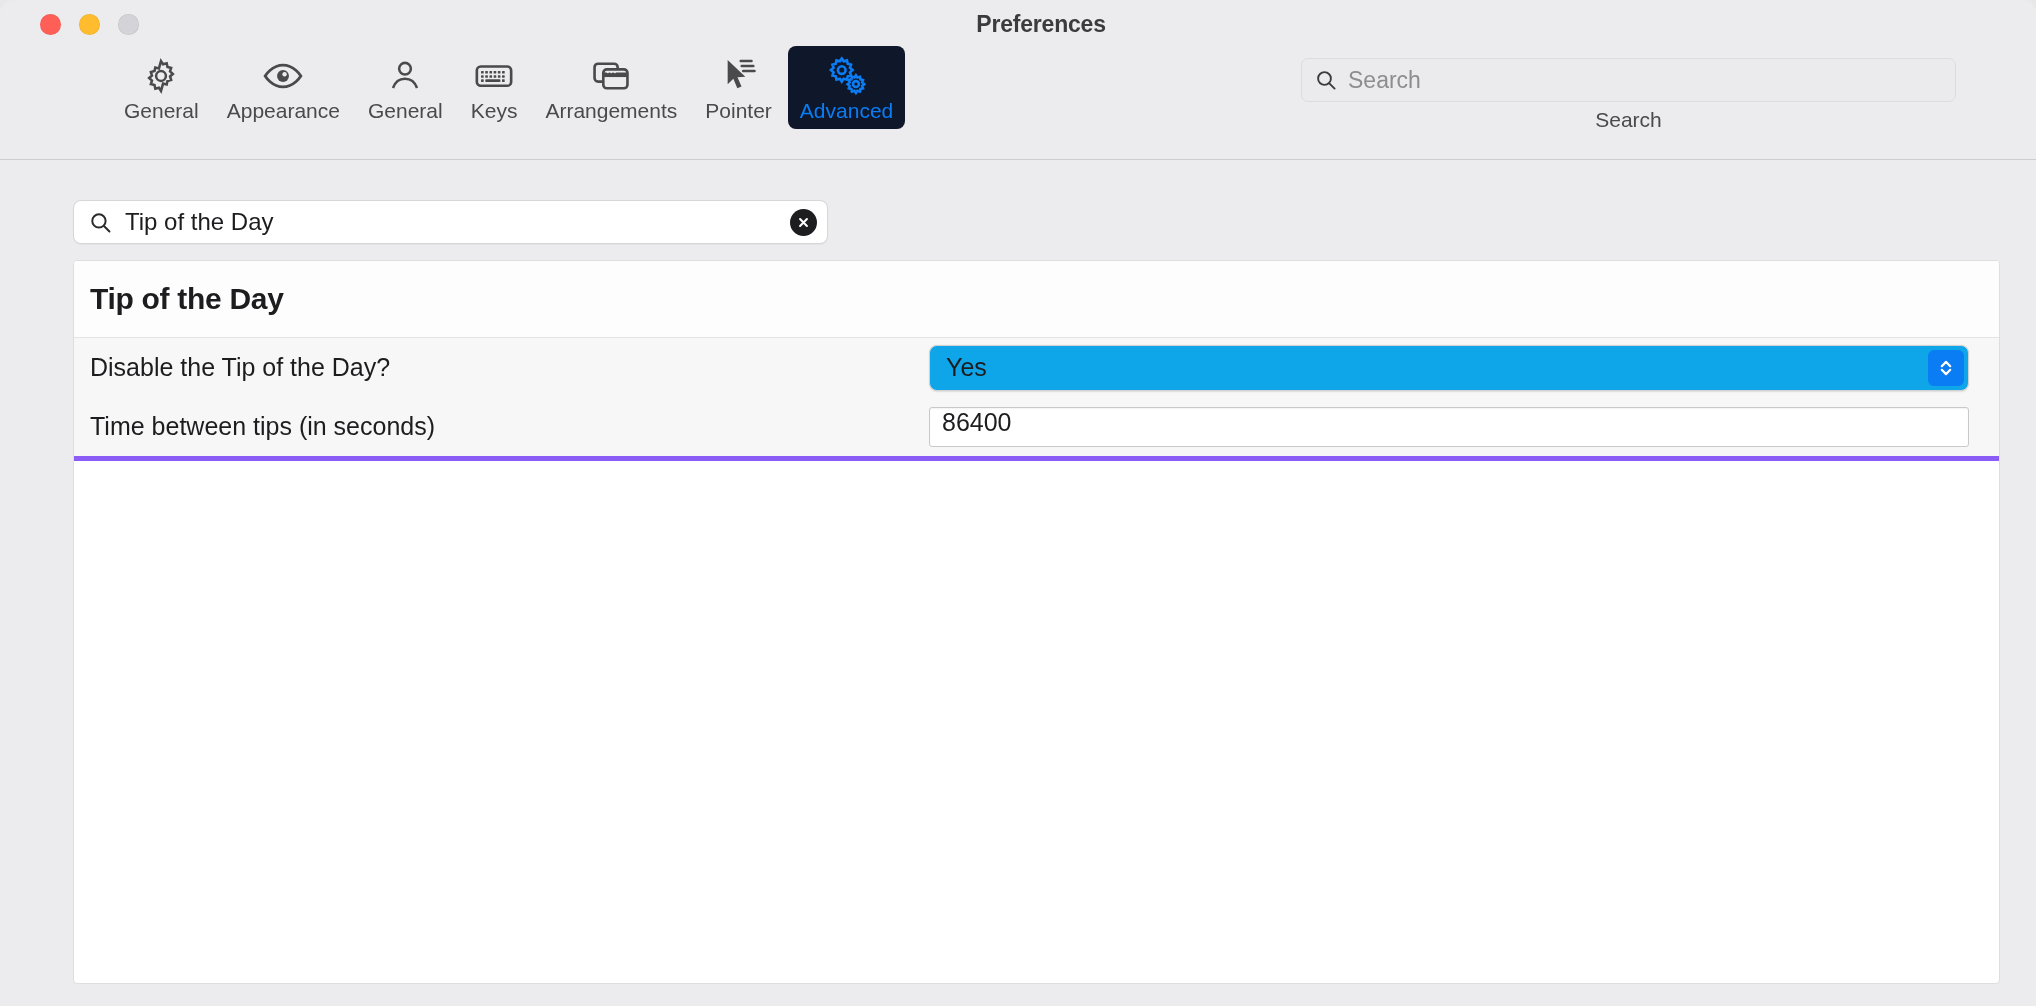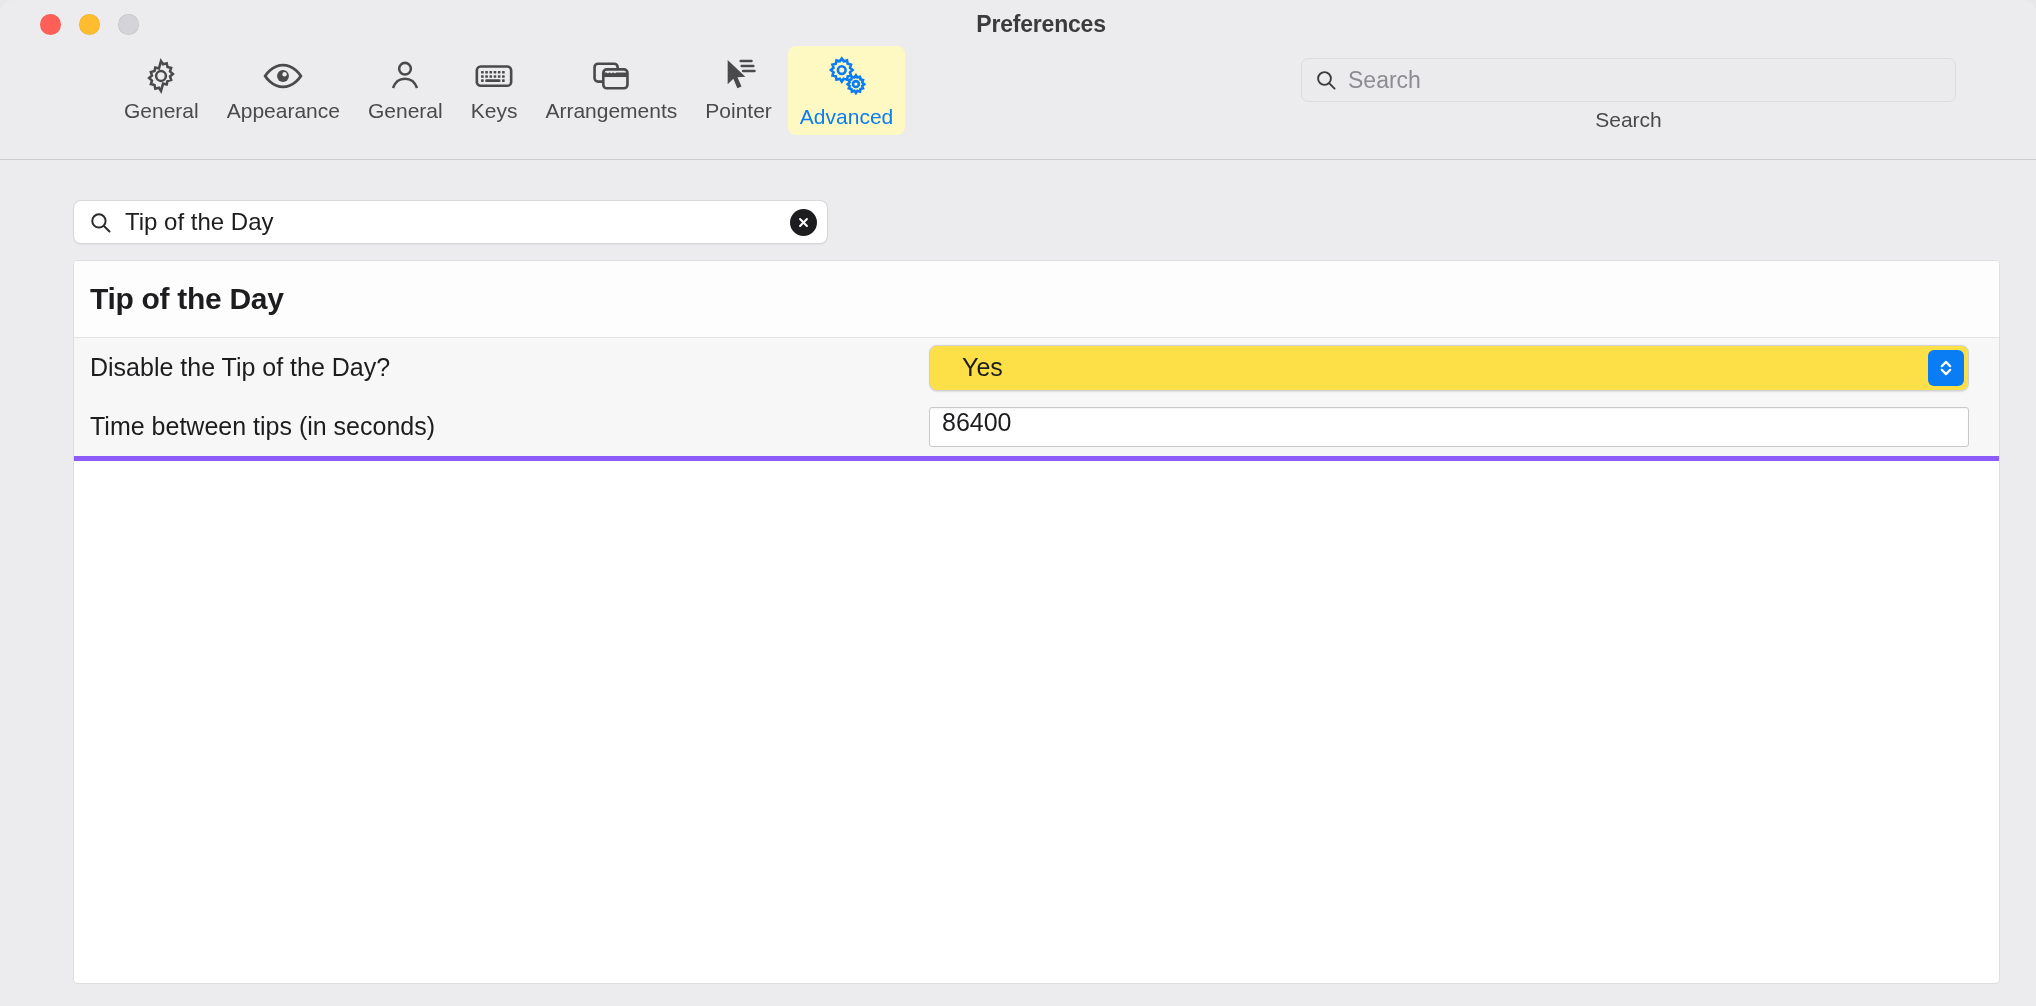--- a/index.html
+++ b/index.html
@@ -40,21 +40,21 @@
     position: absolute; left: 0; top: 46px; width: 100%; height: 114px;
     background: #ececee;
     border-bottom: 1px solid #cdcdd0;
   }
   #tabs { position: absolute; left: 110px; top: 0; display: flex; align-items: flex-start; }
   .tab {
     display: flex; flex-direction: column; align-items: center;
     padding: 9px 12px 6px 12px; border-radius: 8px; margin: 0 2px;
     min-width: 64px; cursor: default;
   }
-  .tab.selected { background: #fef9c3; gap: 6px; }
+  .tab.selected { background: #0f172a; }
   .tab .glyph { height: 42px; display: flex; align-items: center; justify-content: center; }
   .tab .tlabel { font-size: 21px; color: #4a4a4c; margin-top: 2px; white-space: nowrap; }
   .tab.selected .tlabel { color: #0a7cf4; }
 
   #toolbar-search-wrap { position: absolute; right: 80px; top: 12px; width: 655px; }
   #toolbar-search {
     height: 44px; background: #ebebed; border: 1px solid #dcdcde;
     border-radius: 7px; display: flex; align-items: center; padding: 0 12px;
   }
   #toolbar-search .mag { margin-right: 10px; display:flex; }
@@ -116,23 +116,23 @@
   #panel-title { font-size: 30px; font-weight: bold; color: #1d1d1f; letter-spacing: -0.3px; }
   #rows { background: #f7f7f7; border-bottom: 5px solid #8b5cf6; }
   .prow {
     height: 59px; display: flex; align-items: center;
     padding-left: 16px; position: relative;
   }
   .prow-label { font-size: 25px; color: #1d1d1f; }
   .prow-control { position: absolute; left: 855px; right: 30px; display: flex; align-items: center; }
 
   .popup {
-    width: 100%; height: 46px; background: #fde047;
+    width: 100%; height: 46px; background: #0ea5e9;
     border: 1px solid #d2d2d5; border-radius: 8px;
-    display: flex; align-items: center; padding-left: 32px;
+    display: flex; align-items: center; padding-left: 16px;
     position: relative; box-shadow: 0 0.5px 1.5px rgba(0,0,0,0.10);
   }
   .popup-value { font-size: 25px; color: #1d1d1f; }
   .popup-stepper {
     position: absolute; right: 4px; top: 4px; width: 36px; height: 36px;
     background: #0a7cf4; border-radius: 6px;
     display: flex; align-items: center; justify-content: center;
   }
   .textfield {
     width: 100%; height: 40px; background: #ffffff;

